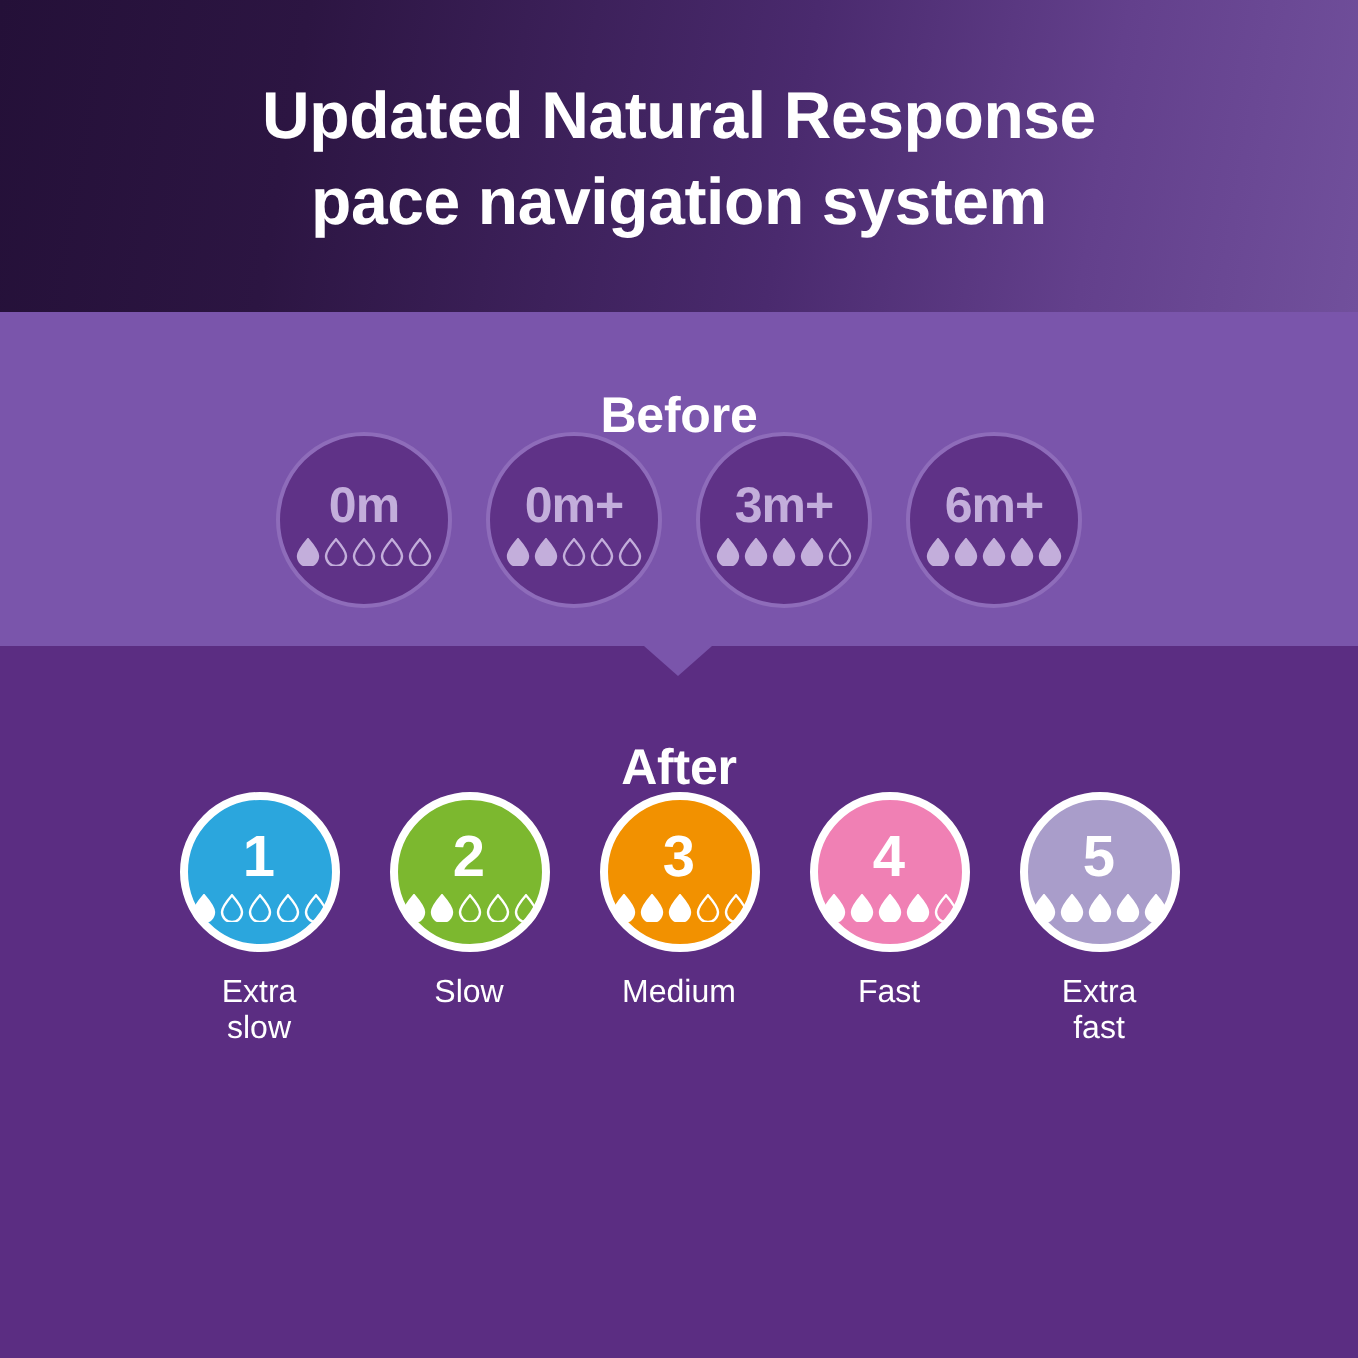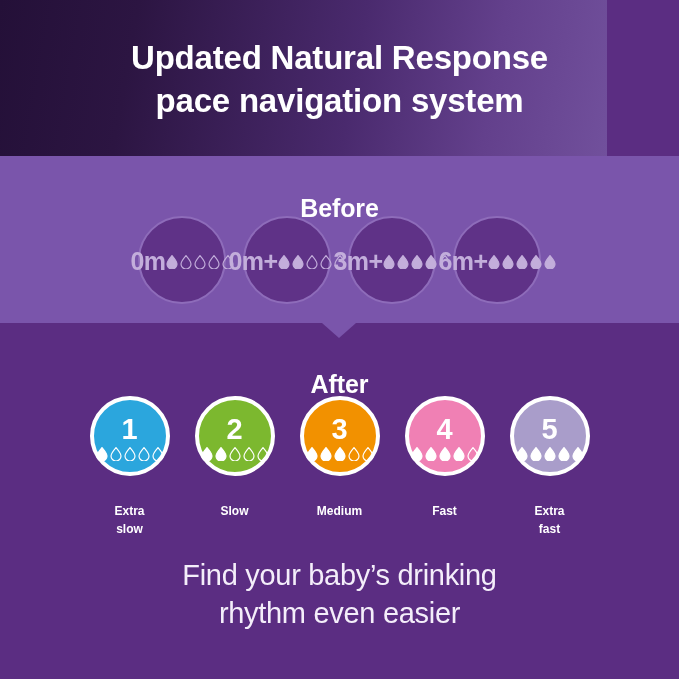--- a/index.html
+++ b/index.html
@@ -14,21 +14,21 @@
     overflow: hidden;
     font-family: "Liberation Sans", sans-serif;
     background: #5b2d82;
     -webkit-font-smoothing: antialiased;
   }
 
   
   .header-band {
     position: absolute;
     left: 0; top: 0;
-    width: 607px;
+    width: 679px;
     height: 156px;
     background: linear-gradient(100deg, #241038 0%, #2c1542 22%, #4a2a6e 58%, #63408c 80%, #71509c 100%);
   }
   .header-title {
     position: absolute;
     left: 0;
     top: 36px;
     width: 679px;
     text-align: center;
     color: #ffffff;
@@ -104,21 +104,21 @@
   
   .circle-before {
     position: relative;
     width: 88px;
     height: 88px;
     border-radius: 50%;
     background: #5f3287;
     border: 2px solid #8e6cba;
     box-sizing: border-box;
     display: flex;
-    flex-direction: row;
+    flex-direction: column;
     align-items: center;
     justify-content: center;
   }
   .circle-before .cap {
     color: #c3aedb;
     font-size: 25px;
     font-weight: bold;
     line-height: 26px;
     margin-top: 2px;
     letter-spacing: -0.5px;
@@ -152,24 +152,24 @@
     display: flex;
     gap: 2px;
     align-items: center;
     justify-content: center;
     height: 13px;
   }
   .drops svg { display: block; }
 
   
   .after-label {
-    margin-top: 26px;
+    margin-top: 12px;
     color: #ffffff;
-    font-size: 12px;
-    font-weight: bold;
+    font-size: 16px;
+    font-weight: normal;
     line-height: 18px;
     text-align: center;
     width: 86px;
   }
   .after-label .ln { display: block; }
 
   
   .footer-text {
     position: absolute;
     left: 0;
@@ -415,18 +415,14 @@
             </svg>
           </div>
         </div>
         <div class="after-label">
           <span class="ln">Extra</span>
           <span class="ln">fast</span>
         </div>
       </div>
     </div>
 
-  <div class="footer-text">
-    <span class="ln">Find your baby’s drinking</span>
-    <span class="ln">rhythm even easier</span>
-  </div>
 
 </div>
 
 </body></html>

